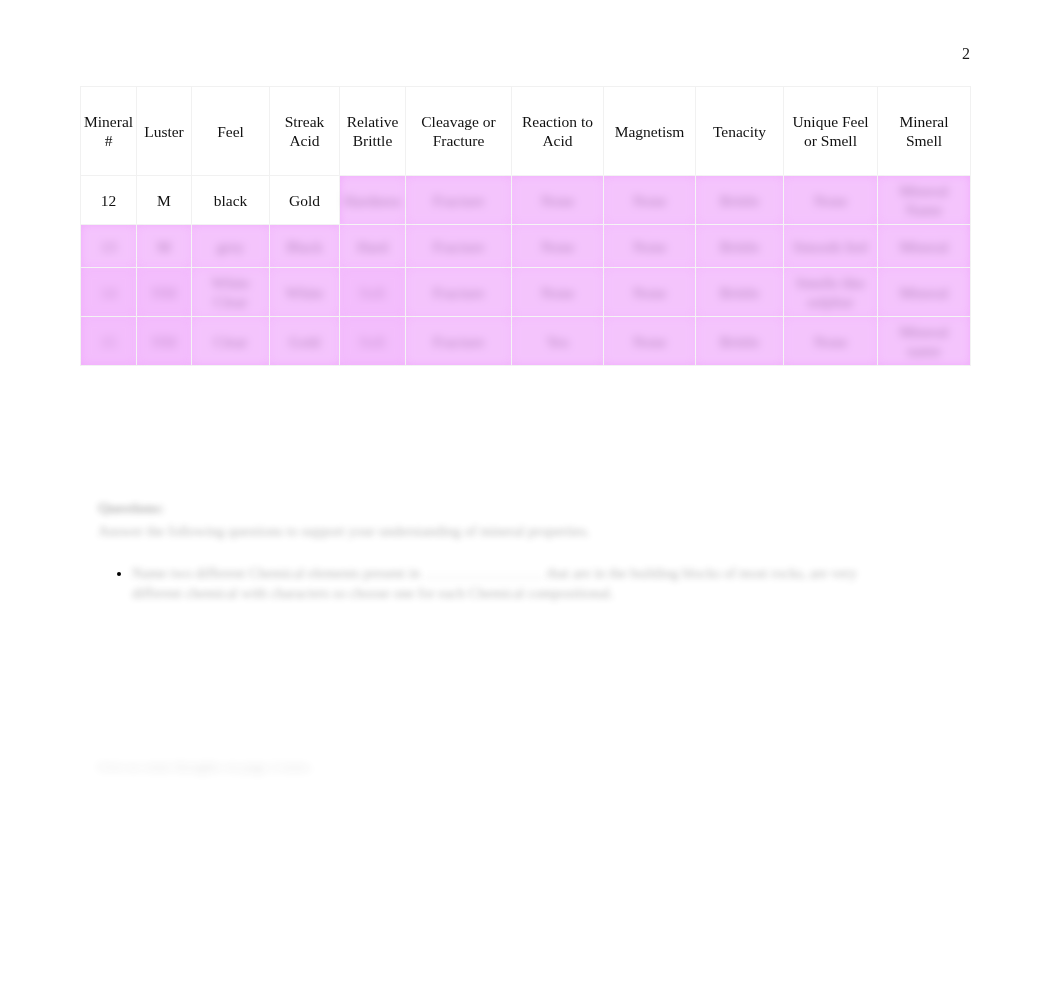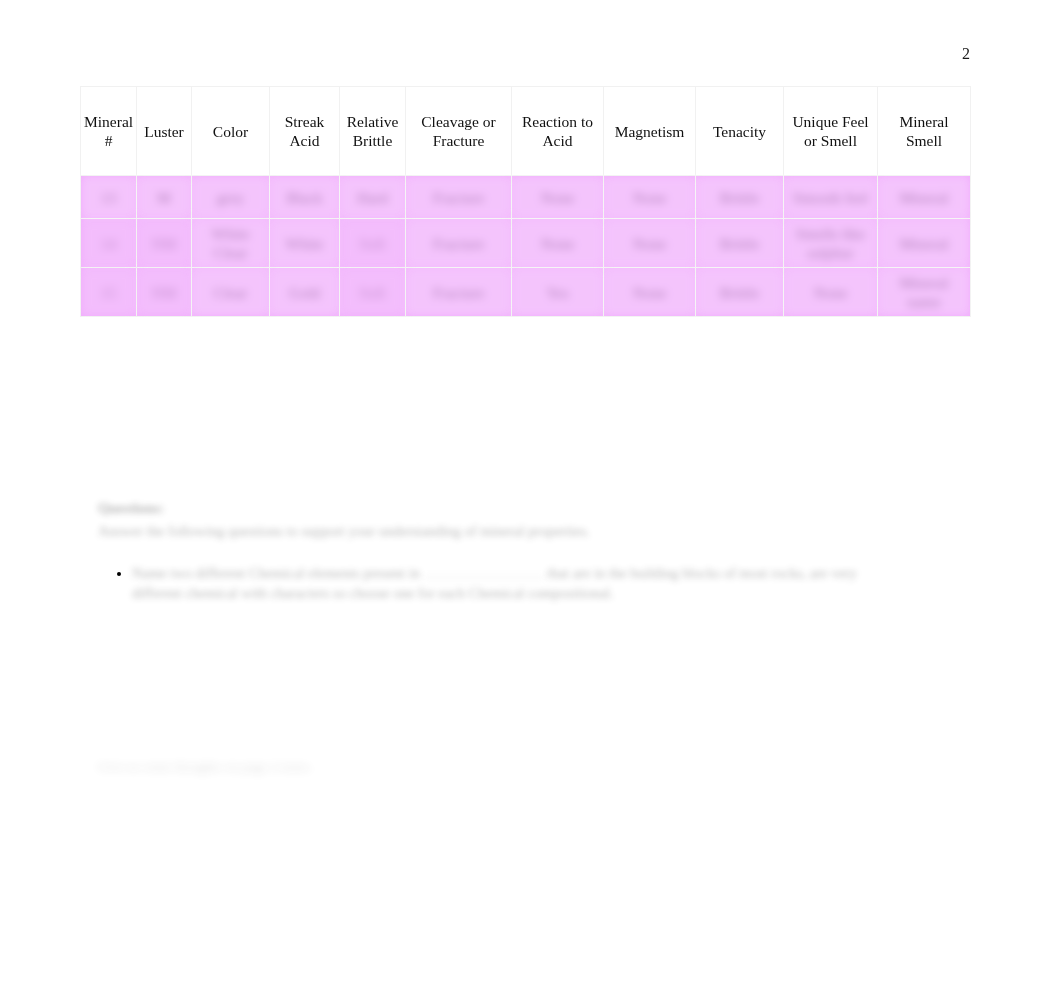--- a/index.html
+++ b/index.html
@@ -164,35 +164,48 @@
         <col class="c6">
           <col class="c7">
           <col class="c8">
           <col class="c9">
           <col class="c10">
       </colgroup>
       <thead>
         <tr class="header-row">
           <th>Mineral #</th>
           <th>Luster</th>
-          <th>Color</th>
+          <th>Feel</th>
           <th>Streak Acid</th>
           <th>Relative Brittle</th>
           <th>Cleavage or Fracture</th>
           <th>Reaction to Acid</th>
           <th>Magnetism</th>
           <th>Tenacity</th>
           <th>Unique Feel or Smell</th>
           <th>Mineral Smell</th>
         </tr>
       </thead>
       <tbody>
 
 
 
+        <tr class="data-row tall">
+          <td>12</td>
+          <td>M</td>
+          <td>black</td>
+          <td>Gold</td>
+          <td class="blurred">Hardness</td>
+          <td class="blurred">Fracture</td>
+          <td class="blurred">None</td>
+          <td class="blurred">None</td>
+          <td class="blurred">Brittle</td>
+          <td class="blurred">None</td>
+          <td class="blurred">Mineral Name</td>
+        </tr>
 
         <tr class="data-row">
           <td class="blurred">13</td>
           <td class="blurred">M</td>
           <td class="blurred">grey</td>
           <td class="blurred">Black</td>
           <td class="blurred">Hard</td>
           <td class="blurred">Fracture</td>
           <td class="blurred">None</td>
           <td class="blurred">None</td>

